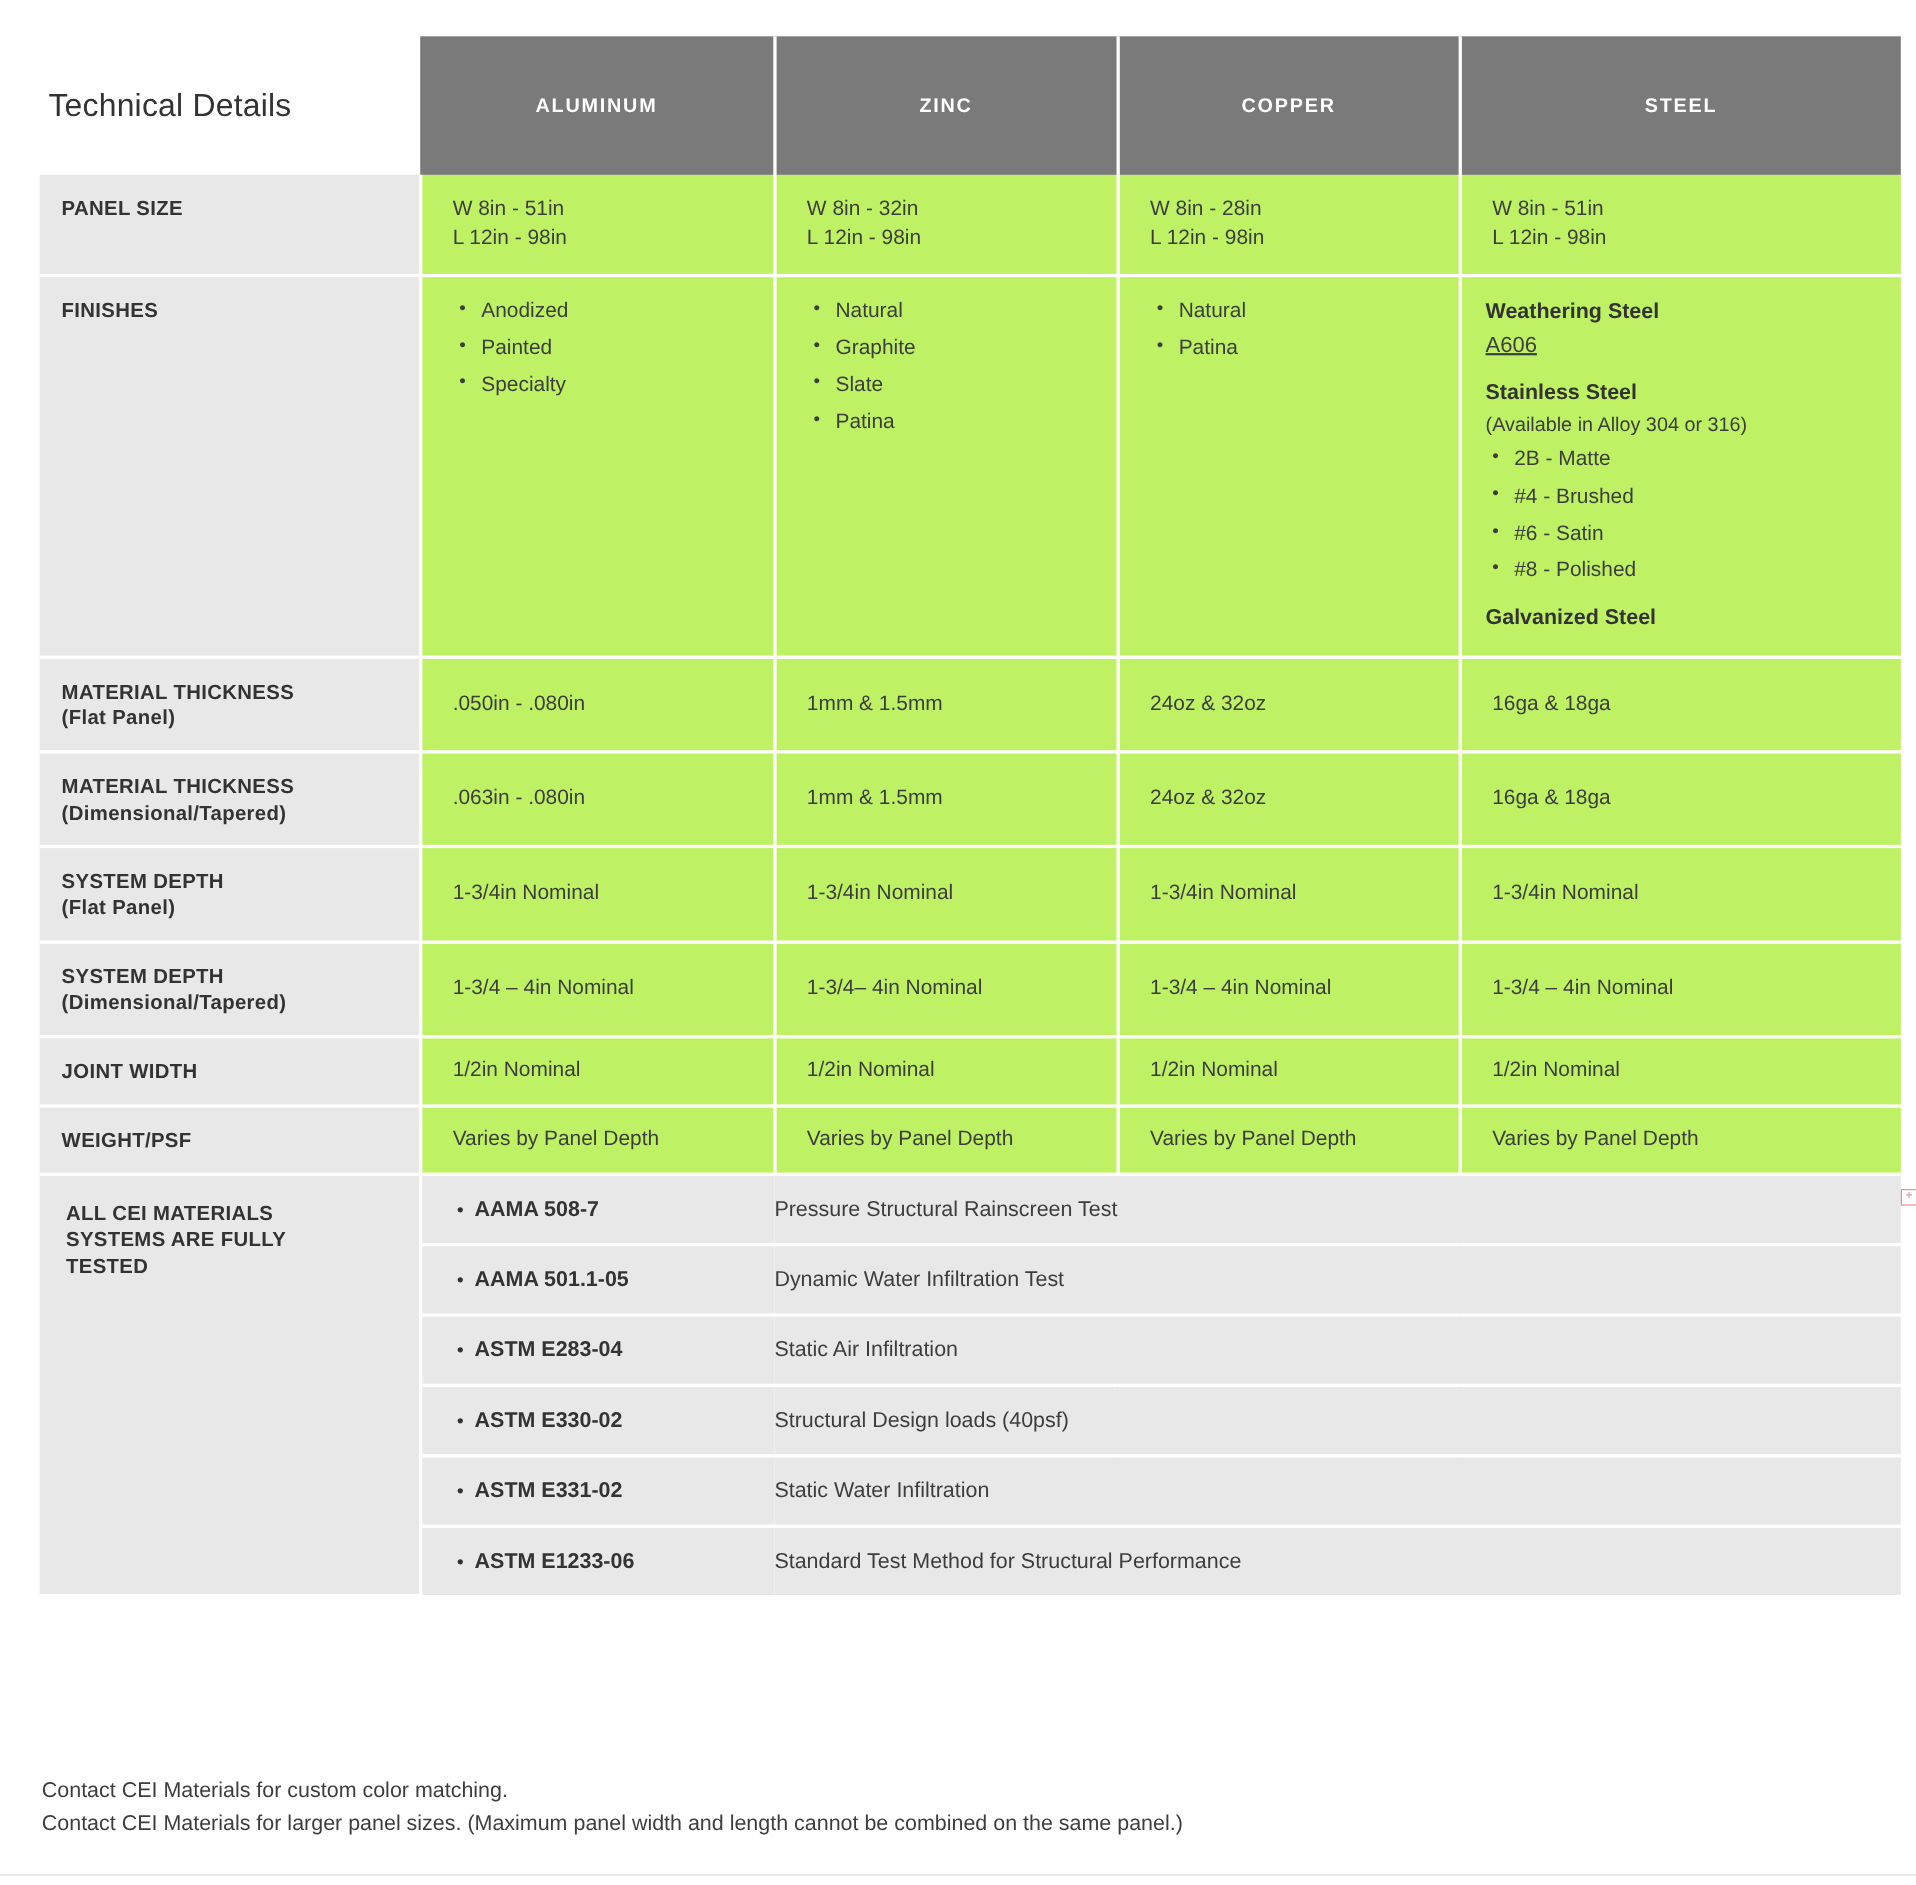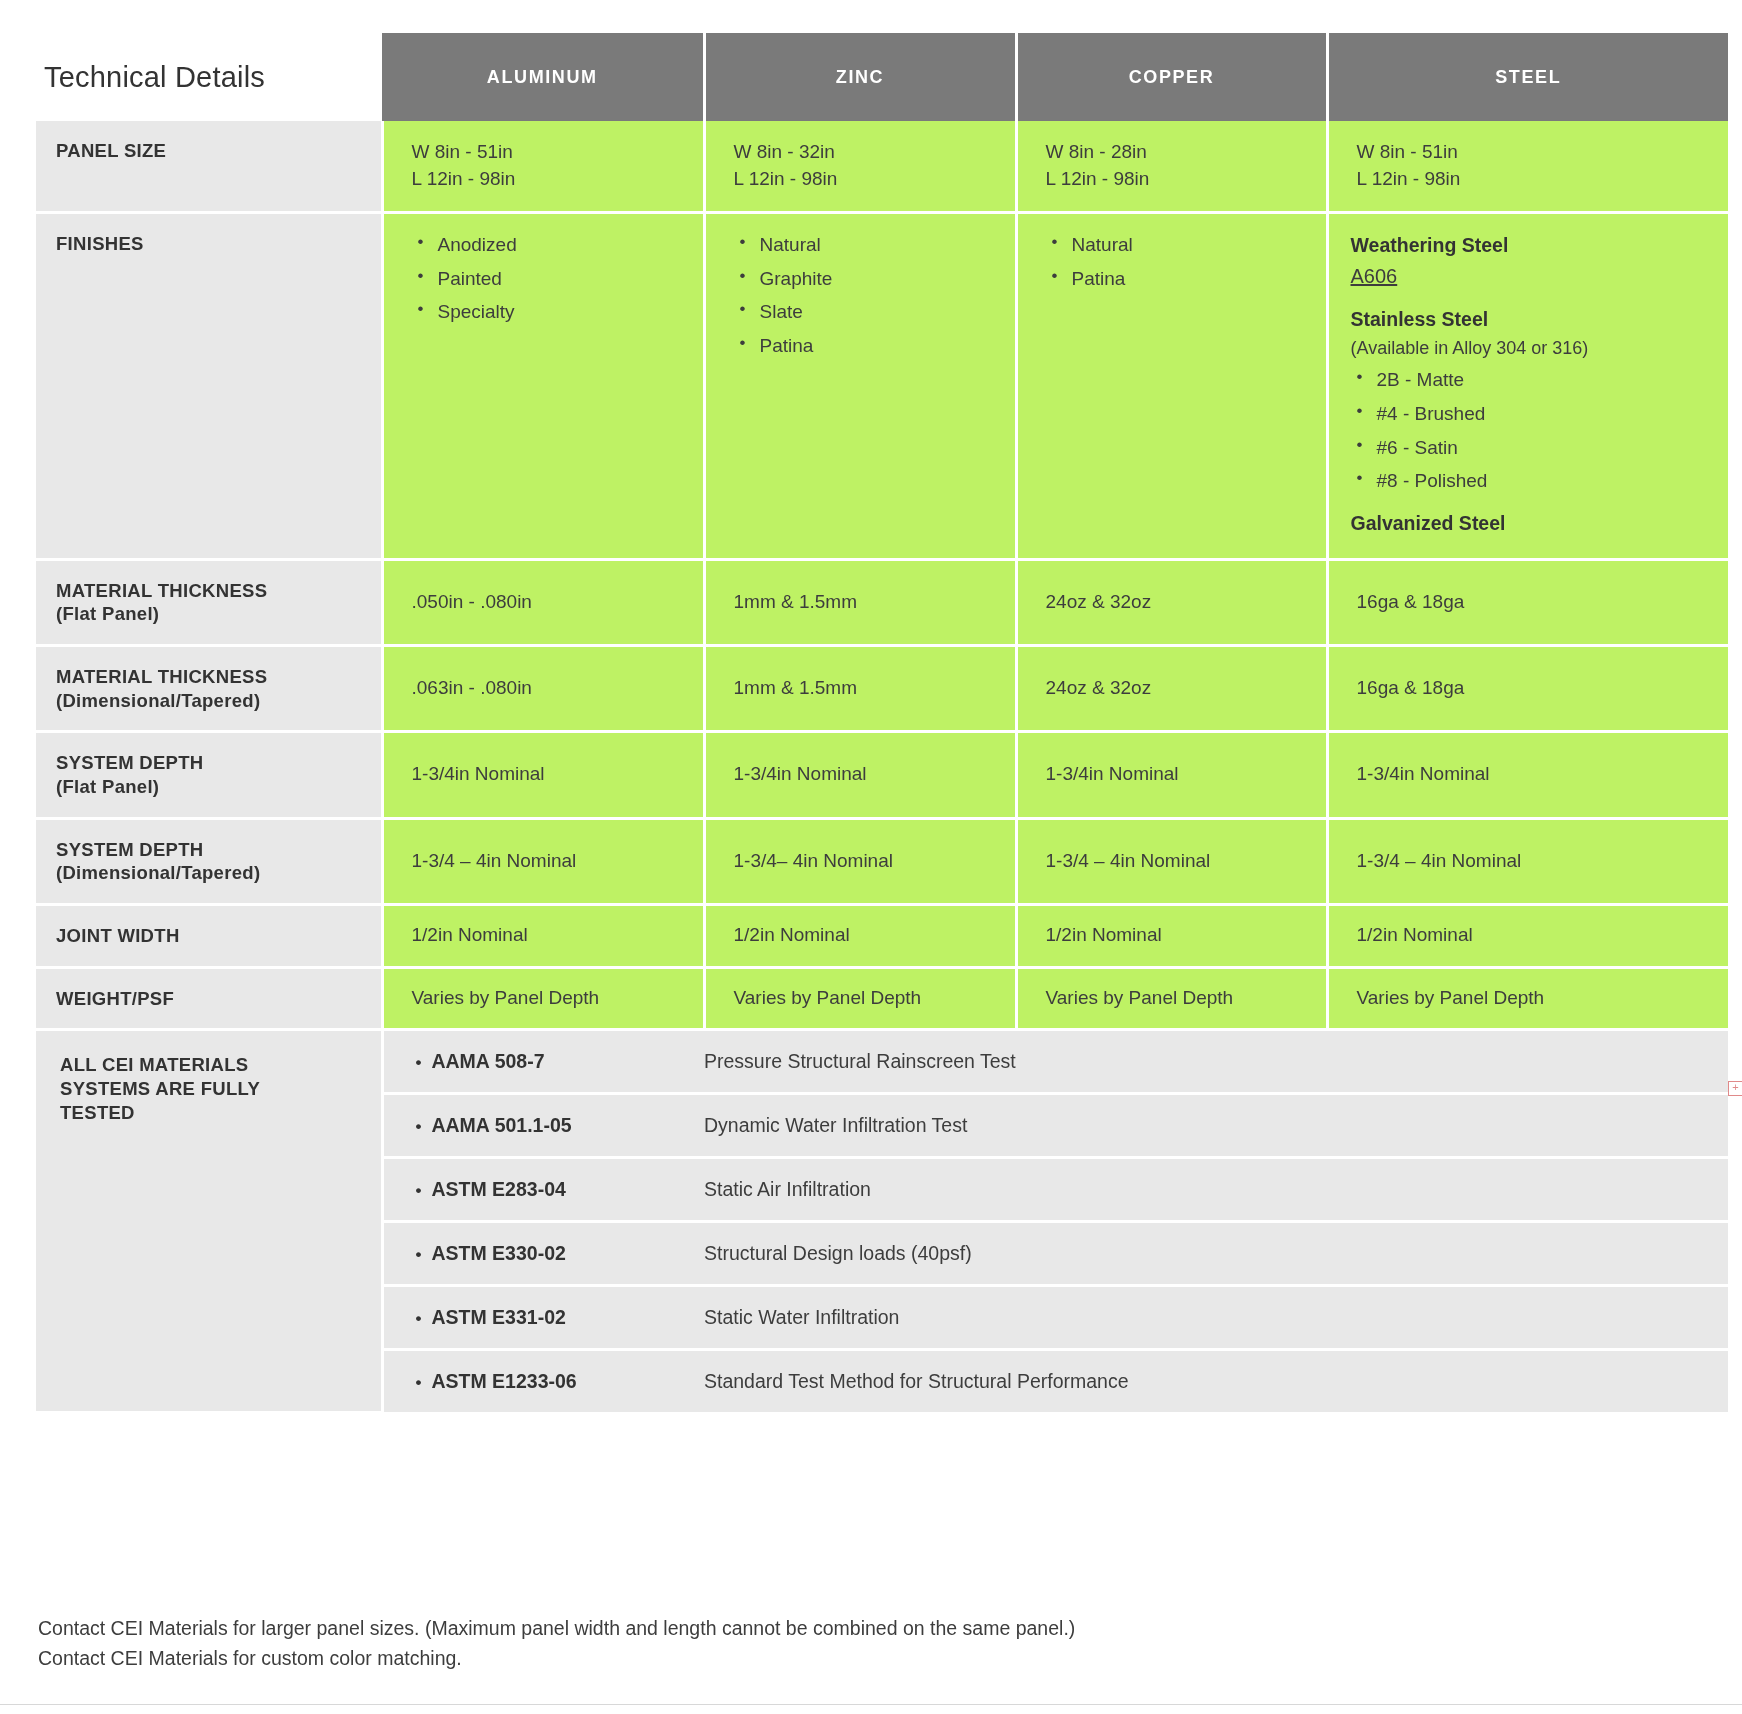--- a/index.html
+++ b/index.html
@@ -50,21 +50,21 @@
     letter-spacing: 0.2px;
   }
   th.head-mat {
     background: #7a7a7a;
     color: #ffffff;
     font-size: 18px;
     font-weight: bold;
     letter-spacing: 1.6px;
     text-align: center;
     vertical-align: middle;
-    height: 88px;
+    height: 126px;
     border-right: 3px solid #ffffff;
     padding: 0;
   }
   th.head-mat:last-child { border-right: none; }
 
   td.lbl {
     background: #e8e8e8;
     font-size: 18.5px;
     font-weight: bold;
     color: #333333;
@@ -364,20 +364,20 @@
             <span class="dot">•</span><span>ASTM E1233-06</span>
           </td>
           <td class="testdesc" colspan="3">Standard Test Method for Structural Performance</td>
         </tr>
 
       </tbody>
     </table>
   </div>
 
   <div class="footnotes">
+    <div>Contact CEI Materials for custom color matching.</div>
     <div>Contact CEI Materials for larger panel sizes. (Maximum panel width and length cannot be combined on the same panel.)</div>
-    <div>Contact CEI Materials for custom color matching.</div>
   </div>
 
   <div class="plus-marker">+</div>
 
   <div class="bottom-rule"></div>
 </div>
 
 </body></html>

